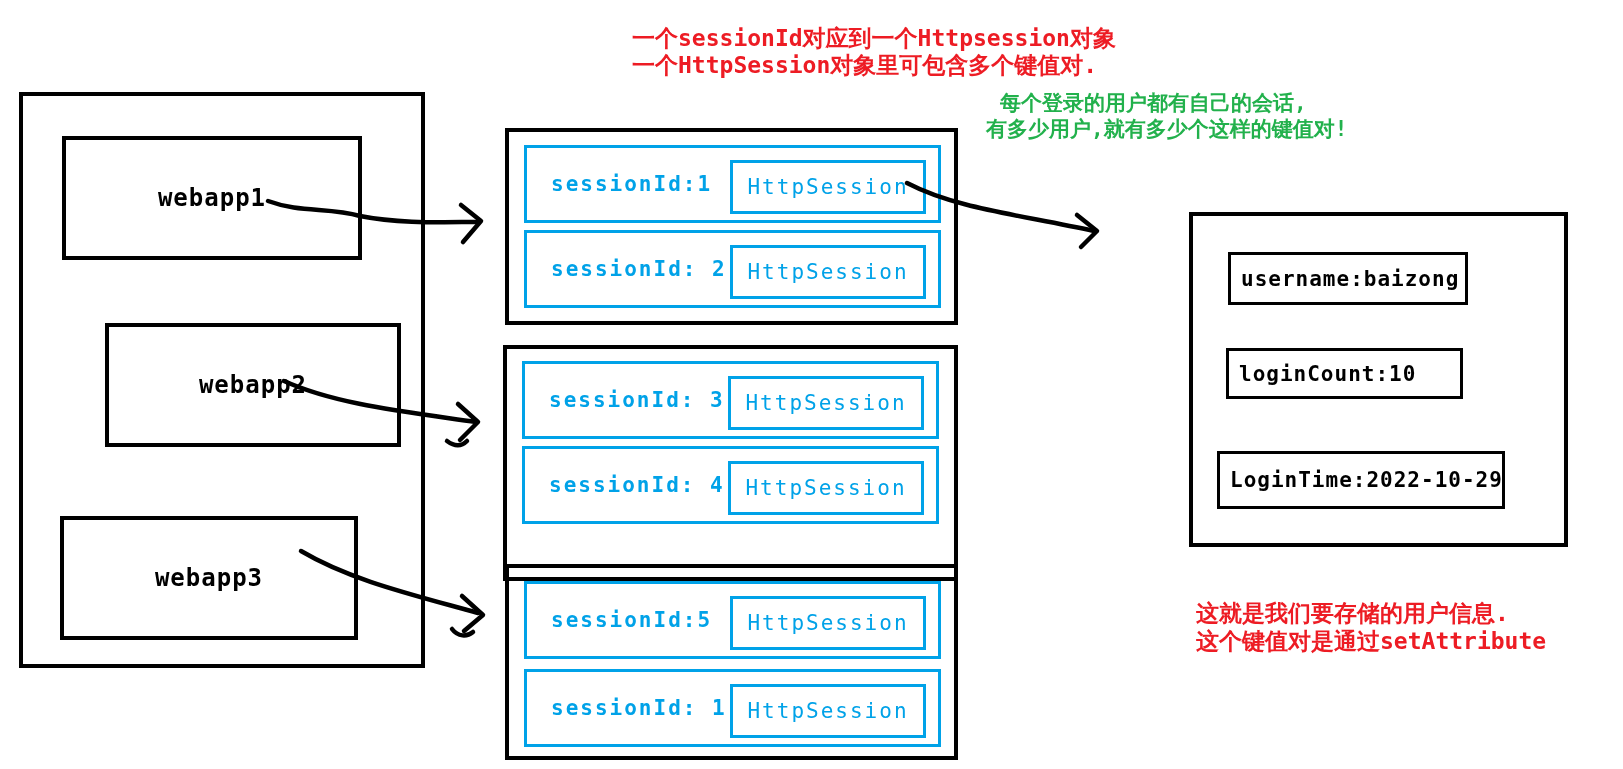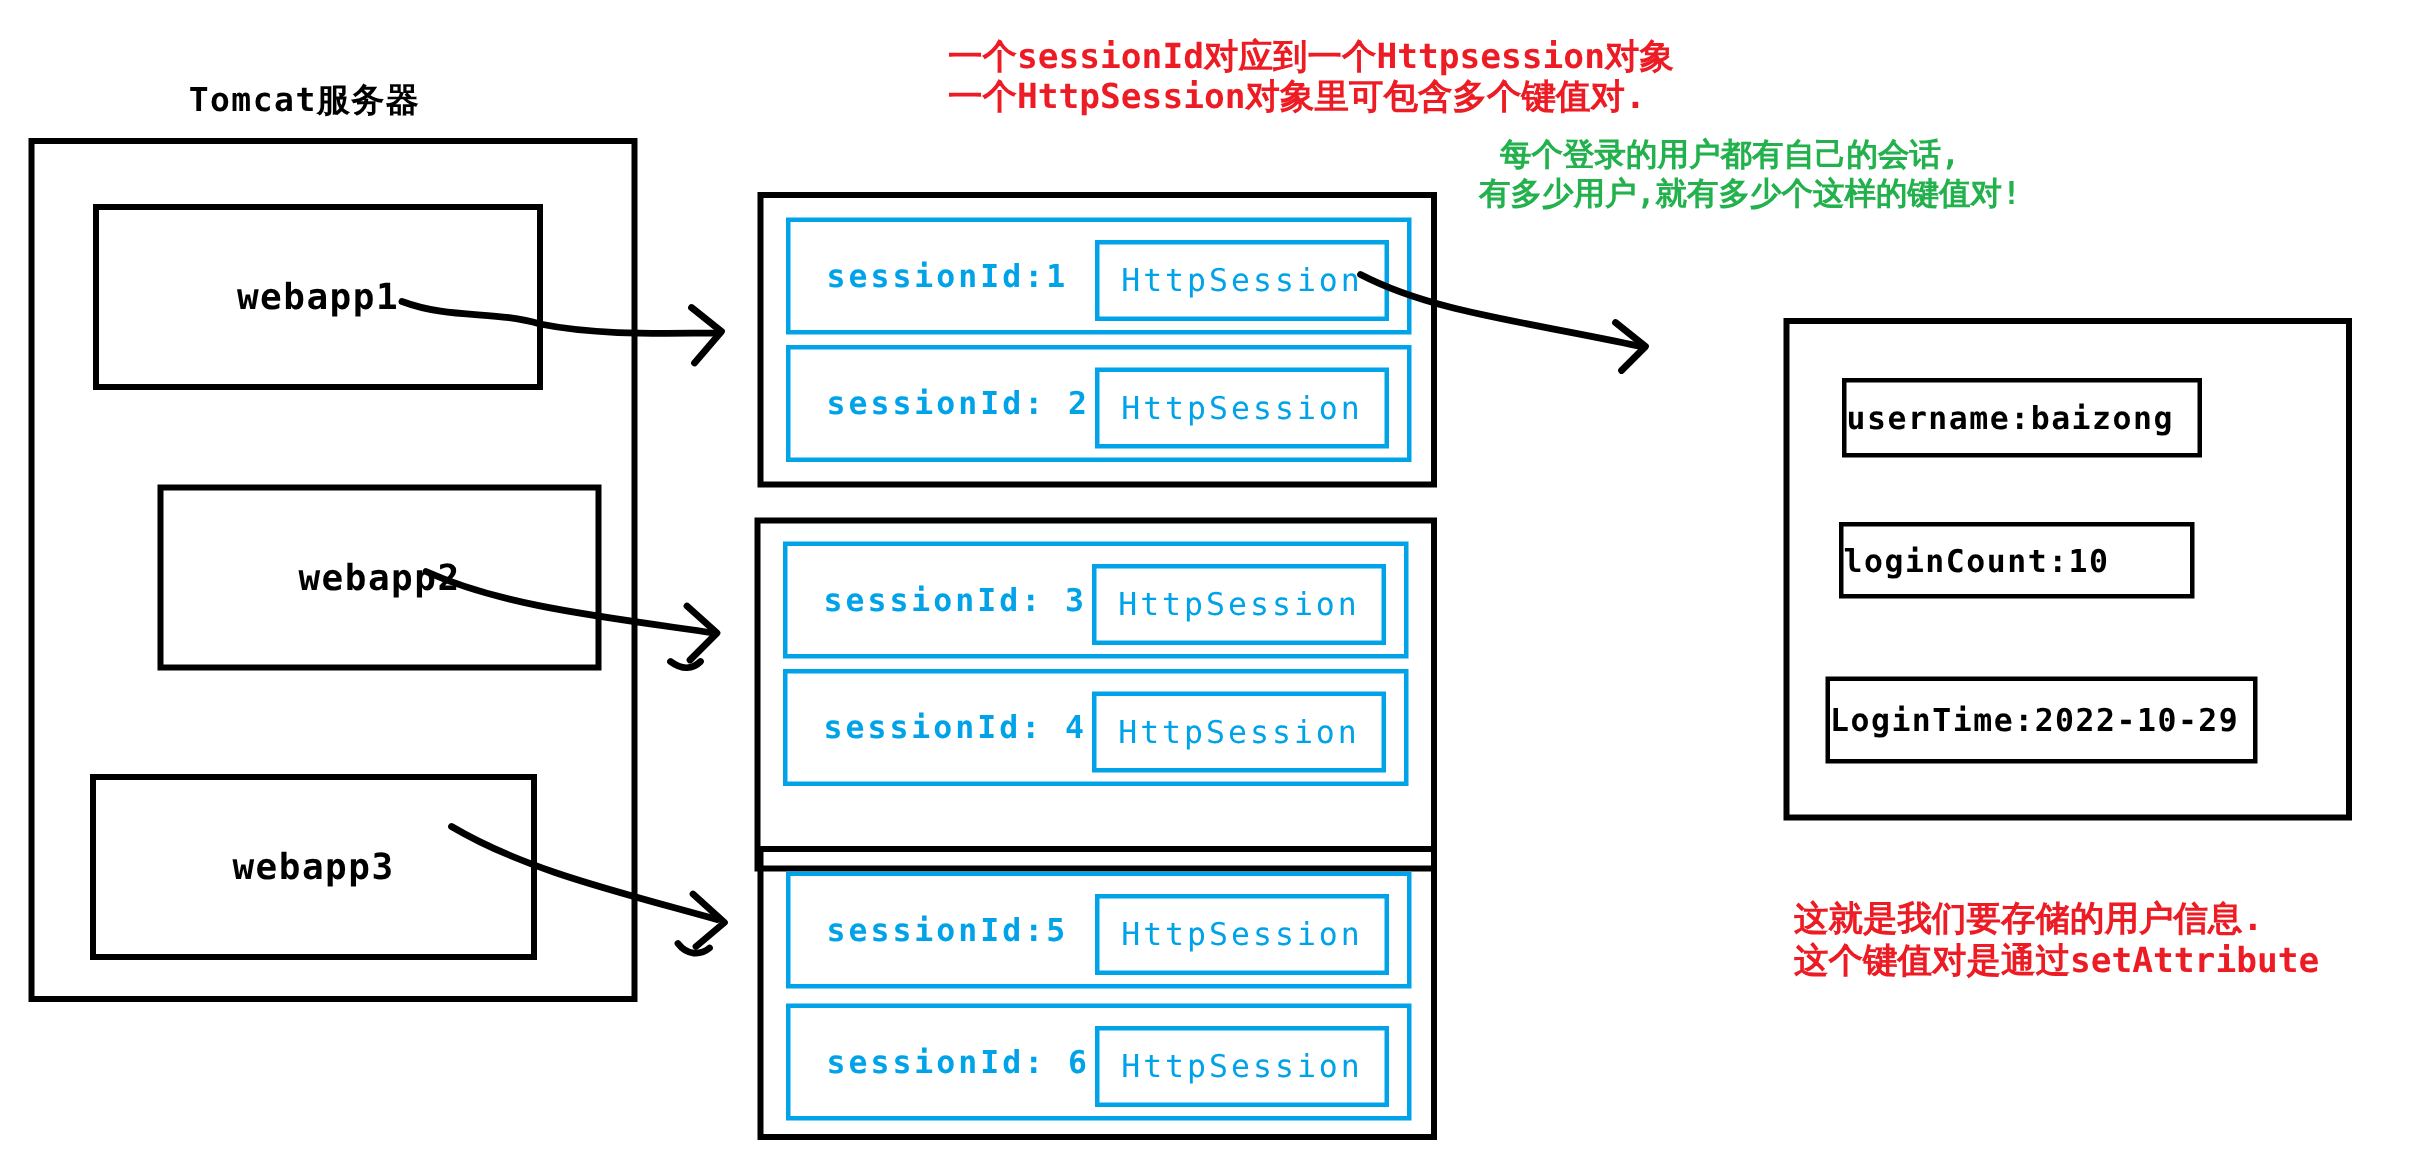--- a/index.html
+++ b/index.html
@@ -39,39 +39,38 @@
   .httpbox {
     position: absolute; right: 12px; top: 12px; width: 196px; height: 54px;
     border: 3px solid var(--blue); box-sizing: border-box;
     display: flex; align-items: center; justify-content: center;
   }
   .httpbox span {
     color: var(--blue); font-weight: normal; font-size: 21px;
     letter-spacing: 2px; white-space: nowrap;
   }
   .attrbox {
-    display: flex; align-items: center; padding-left: 0;
+    display: flex; align-items: center; padding-left: 10px;
     font-weight: bold; color: var(--ink); font-size: 21px;
     letter-spacing: 1px; white-space: nowrap;
   }
   .note { white-space: nowrap; font-weight: bold; }
   .note div { white-space: nowrap; }
   .note-red { color: var(--red); font-size: 23px; line-height: 27px; }
   .note-green { color: var(--green); font-size: 21px; line-height: 26px; font-weight: 600; }
   .note-red-bottom { color: var(--red); font-size: 23px; line-height: 28px; }
   #arrows { position: absolute; left: 0; top: 0; pointer-events: none; }
   #arrows path { stroke: var(--ink); stroke-width: 4.5; fill: none;
                  stroke-linecap: round; stroke-linejoin: round; }
 </style>
 </head>
 <body>
 
 <div id="canvas">
 
-  <div class="abs title-black" style="left:118px; top:52px; width:170px; text-align:center;">Tomcat服务器</div>
 
   <div class="abs blackbox" style="left:19px; top:92px; width:406px; height:576px;"></div>
 
   <div class="abs blackbox center-label webapp-label" style="left:62px; top:136px; width:300px; height:124px;">
     <span>webapp1</span>
   </div>
   <div class="abs blackbox center-label webapp-label" style="left:60px; top:323px; width:296px; height:124px;margin-left:45px;">
     <span>webapp2</span>
   </div>
   <div class="abs blackbox center-label webapp-label" style="left:60px; top:516px; width:298px; height:124px;">
@@ -110,21 +109,21 @@
   </div>
 
   <div class="abs blackbox" style="left:505px; top:564px; width:453px; height:196px;">
     <div class="srow" style="top:13px;">
       <span class="sid">sessionId:5</span>
       <div class="httpbox">
         <span>HttpSession</span>
       </div>
     </div>
     <div class="srow" style="top:101px;">
-      <span class="sid">sessionId: 6</span>
+      <span class="sid">sessionId: 1</span>
       <div class="httpbox">
         <span>HttpSession</span>
       </div>
     </div>
   </div>
 
   <div class="abs blackbox" style="left:1189px; top:212px; width:379px; height:335px;"></div>
   <div class="abs thinblackbox attrbox" style="left:1228px; top:252px; width:240px; height:53px;">
     <span>username:baizong</span>
   </div>

